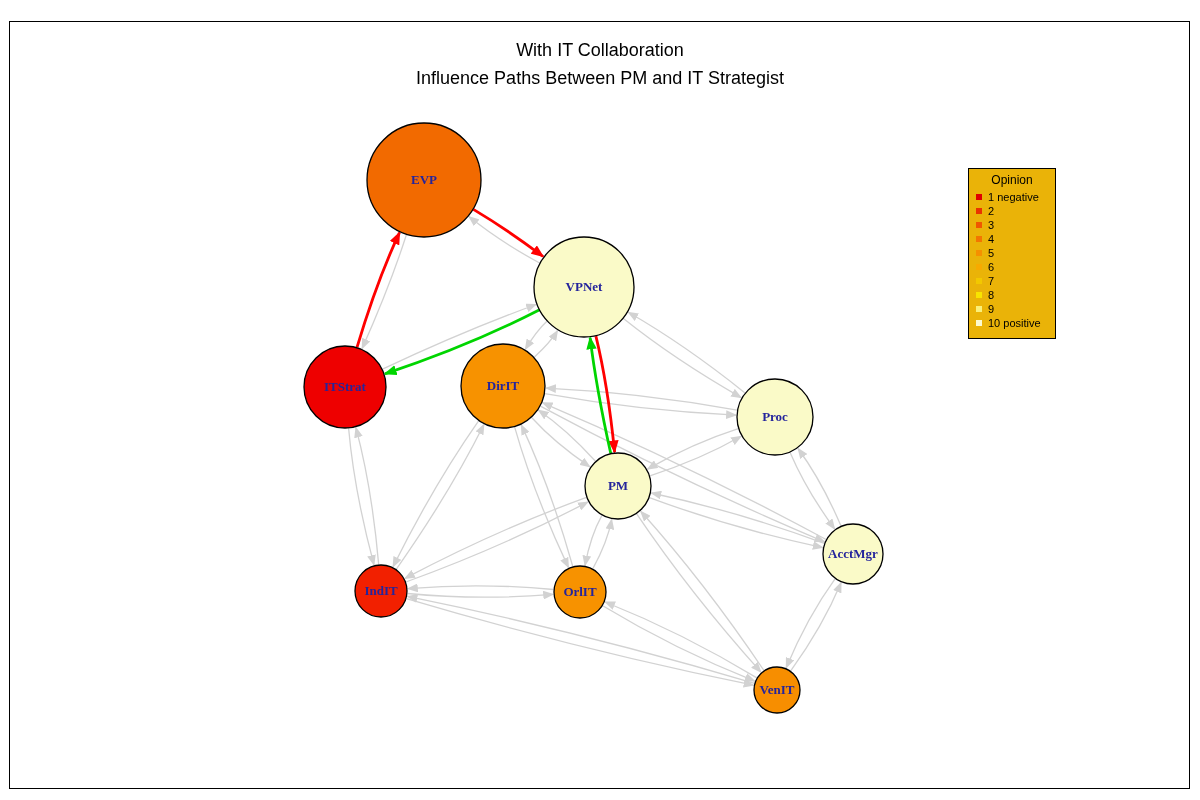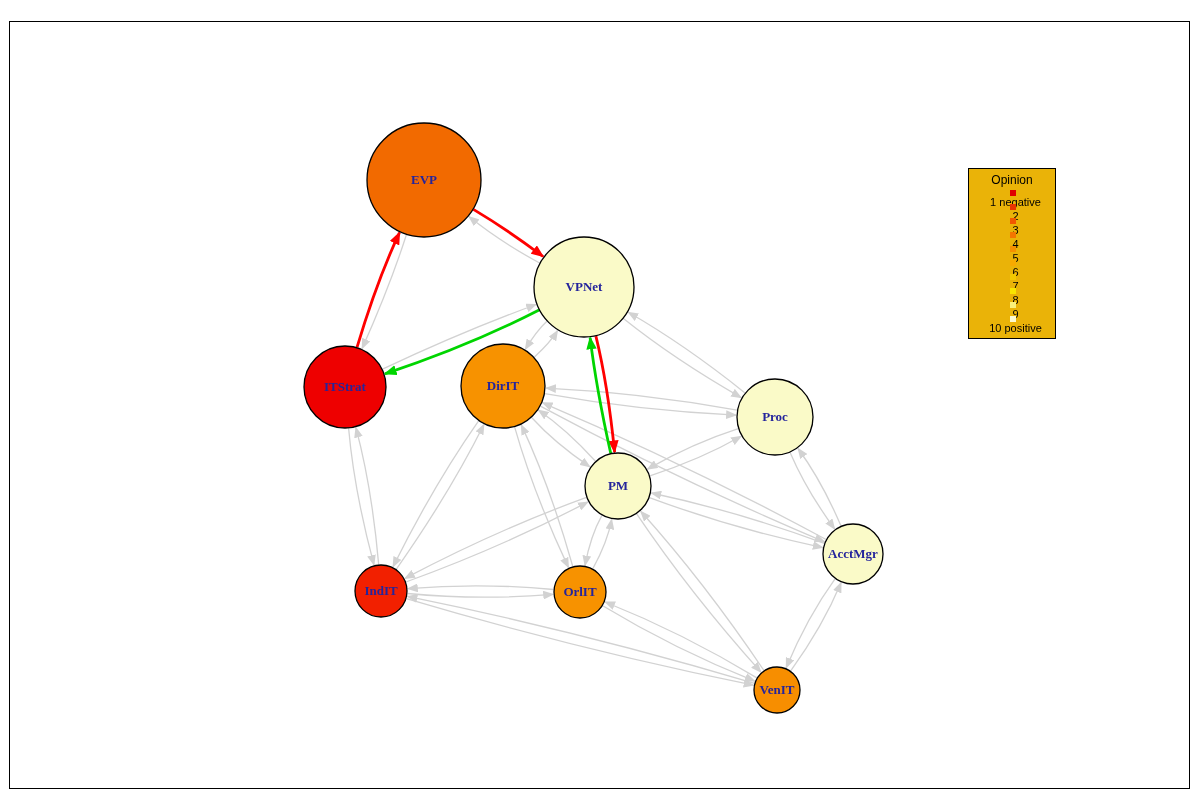--- a/index.html
+++ b/index.html
@@ -44,21 +44,20 @@
     text-align: center;
     font-size: 12px;
     padding-top: 4px;
     padding-bottom: 3px;
   }
   .legend-row {
     display: flex;
     align-items: center;
     height: 14px;
     padding-left: 7px;
-    flex-direction: column;
   }
   .legend-swatch {
     width: 6px; height: 6px;
     display: inline-block;
     margin-right: 6px;
     flex: 0 0 6px;
   }
   .node-label {
     font-family: "Liberation Serif", serif;
     font-weight: bold;
@@ -141,20 +140,24 @@
       <circle cx="853" cy="554" r="30" fill="#FAFAC8" stroke="#000000" stroke-width="1.3"></circle>
       <text x="853" y="555" text-anchor="middle" dominant-baseline="middle" font-size="13" fill="#24249C" class="node-label">AcctMgr</text>
       <circle cx="381" cy="591" r="26" fill="#F22000" stroke="#000000" stroke-width="1.3"></circle>
       <text x="381" y="592" text-anchor="middle" dominant-baseline="middle" font-size="13" fill="#24249C" class="node-label">IndIT</text>
       <circle cx="580" cy="592" r="26" fill="#F79200" stroke="#000000" stroke-width="1.3"></circle>
       <text x="580" y="593" text-anchor="middle" dominant-baseline="middle" font-size="13" fill="#24249C" class="node-label">OrlIT</text>
       <circle cx="777" cy="690" r="23" fill="#F78E00" stroke="#000000" stroke-width="1.3"></circle>
       <text x="777" y="691" text-anchor="middle" dominant-baseline="middle" font-size="13" fill="#24249C" class="node-label">VenIT</text>
     </svg>
 
+  <div class="title">
+    <div>With IT Collaboration</div>
+    <div>Influence Paths Between PM and IT Strategist</div>
+  </div>
 
   <div class="legend">
     <div class="legend-title">Opinion</div>
     <div>
         <div class="legend-row">
           <span class="legend-swatch" style="background: rgb(224, 0, 0);"></span>
           <span>1 negative</span>
         </div>
         <div class="legend-row">
           <span class="legend-swatch" style="background: rgb(233, 52, 0);"></span>

